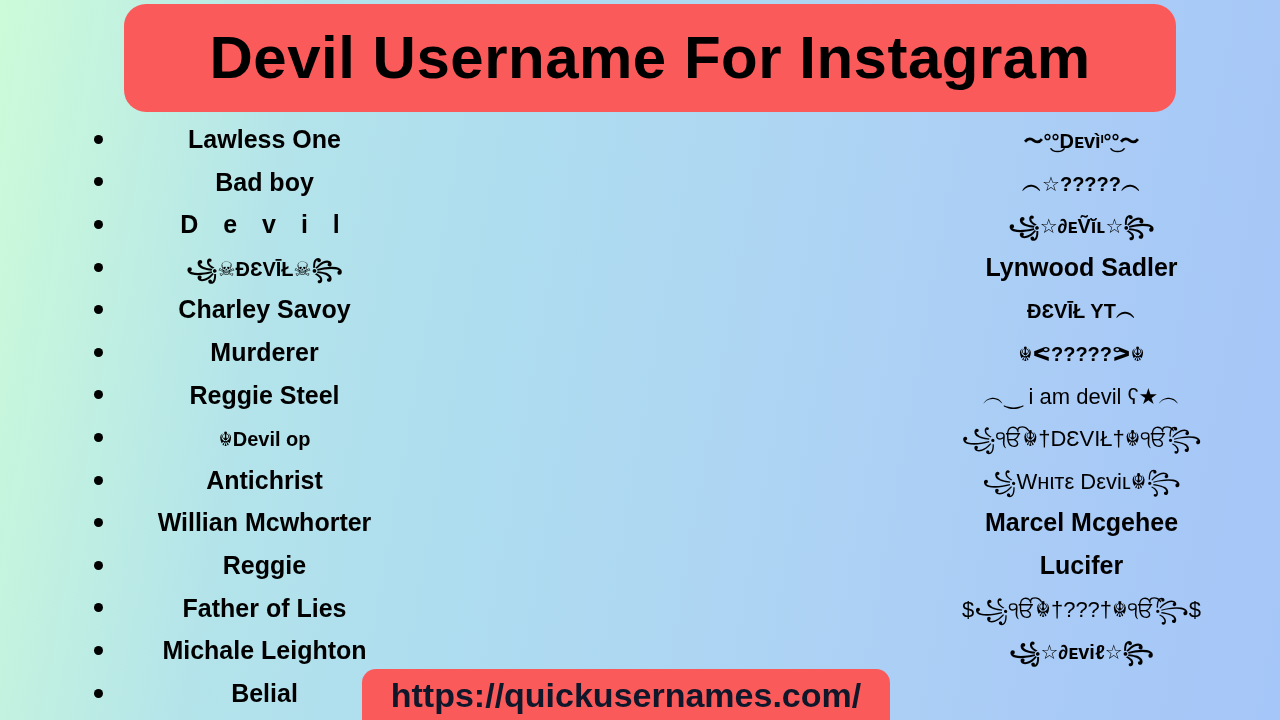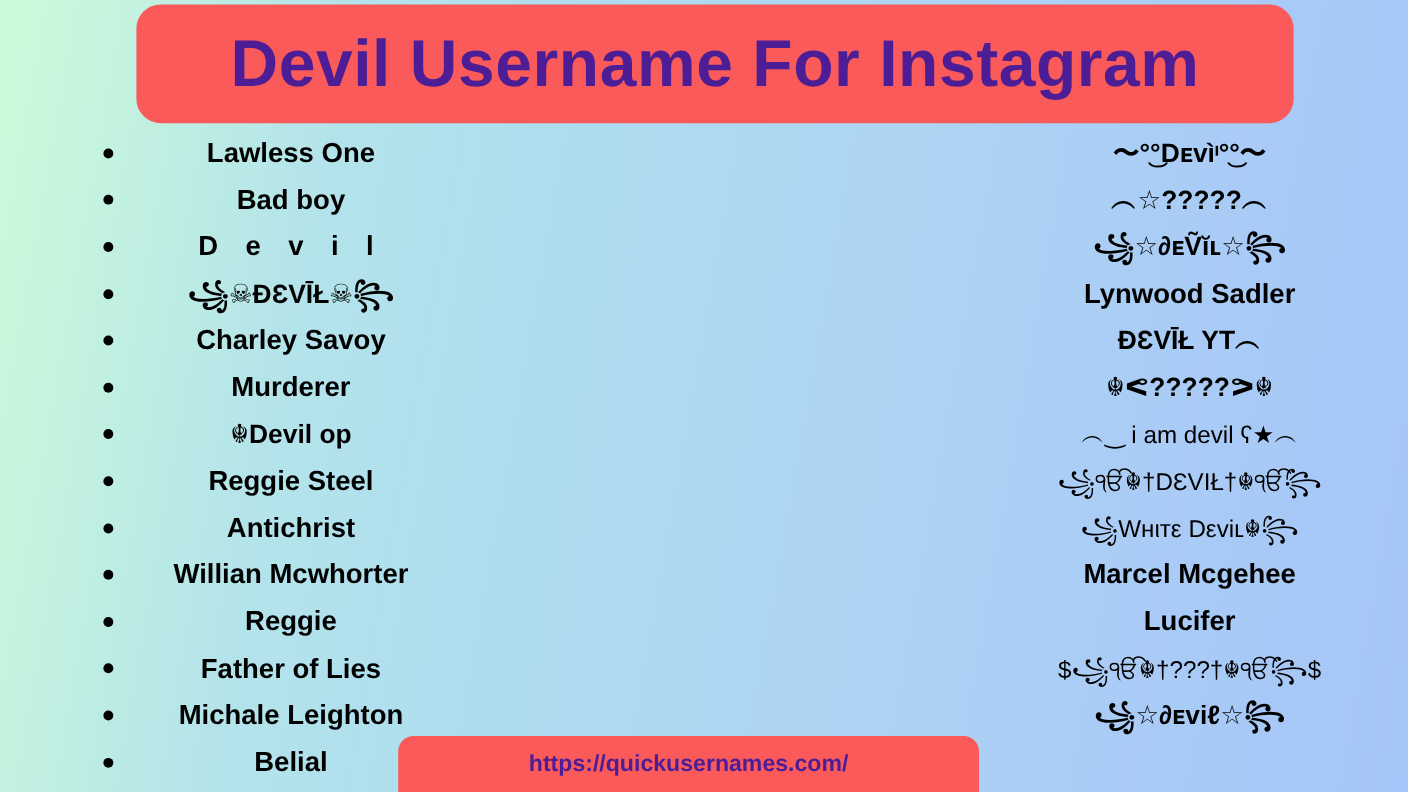--- a/index.html
+++ b/index.html
@@ -37,21 +37,21 @@
     width: 1052px;
     height: 108px;
     background: #fb5a5a;
     border-radius: 22px;
     display: flex;
     align-items: center;
     justify-content: center;
     box-sizing: border-box;
   }
   .title-text {
-    color: #4c1d95;
+    color: #000000;
     font-size: 60px;
     font-weight: bold;
     letter-spacing: 0.5px;
     white-space: nowrap;
     line-height: 1;
     text-align: center;
   }
 
   
   .columns {
@@ -103,40 +103,40 @@
   .col-right { margin-left: 0; }
 
   .li-text {
     display: inline-block;
   }
 
   
   .spaced { letter-spacing: 9px; font-weight: 600; }
 
   
-  .fancy { font-size: 24px; font-weight: bold; }
+  .fancy { font-size: 20px; font-weight: bold; }
   .fancy-sm { font-size: 22px; font-weight: normal; }
 
   
   .url-banner {
     position: absolute;
     left: 362px;
     top: 669px;
     width: 528px;
     height: 51px;
     background: #fb5a5a;
     border-radius: 14px 14px 0 0;
     display: flex;
     align-items: center;
     justify-content: center;
     box-sizing: border-box;
   }
   .url-text {
-    color: #4c1d95;
-    font-size: 21px;
+    color: #0f172a;
+    font-size: 34px;
     font-weight: bold;
     white-space: nowrap;
     line-height: 1;
   }
 </style>
 </head>
 <body>
 
 <div id="poster">
 
@@ -167,25 +167,25 @@
         <li>
           <span class="bullet"></span>
           <span class="li-text">Charley Savoy</span>
         </li>
         <li>
           <span class="bullet"></span>
           <span class="li-text">Murderer</span>
         </li>
         <li>
           <span class="bullet"></span>
+          <span class="li-text">Reggie Steel</span>
+        </li>
+        <li>
+          <span class="bullet"></span>
           <span class="li-text fancy">☬Devil op</span>
-        </li>
-        <li>
-          <span class="bullet"></span>
-          <span class="li-text">Reggie Steel</span>
         </li>
         <li>
           <span class="bullet"></span>
           <span class="li-text">Antichrist</span>
         </li>
         <li>
           <span class="bullet"></span>
           <span class="li-text">Willian Mcwhorter</span>
         </li>
         <li>

